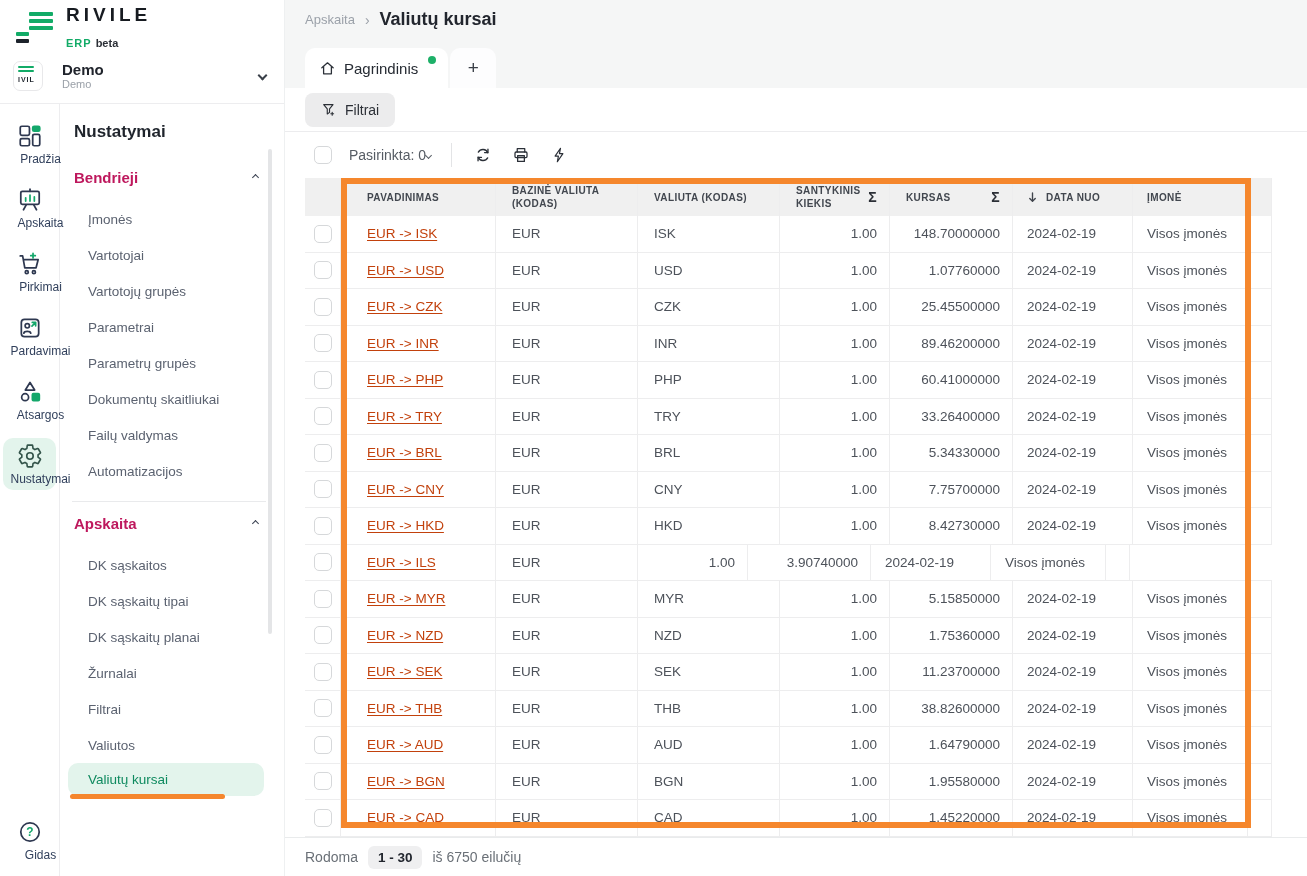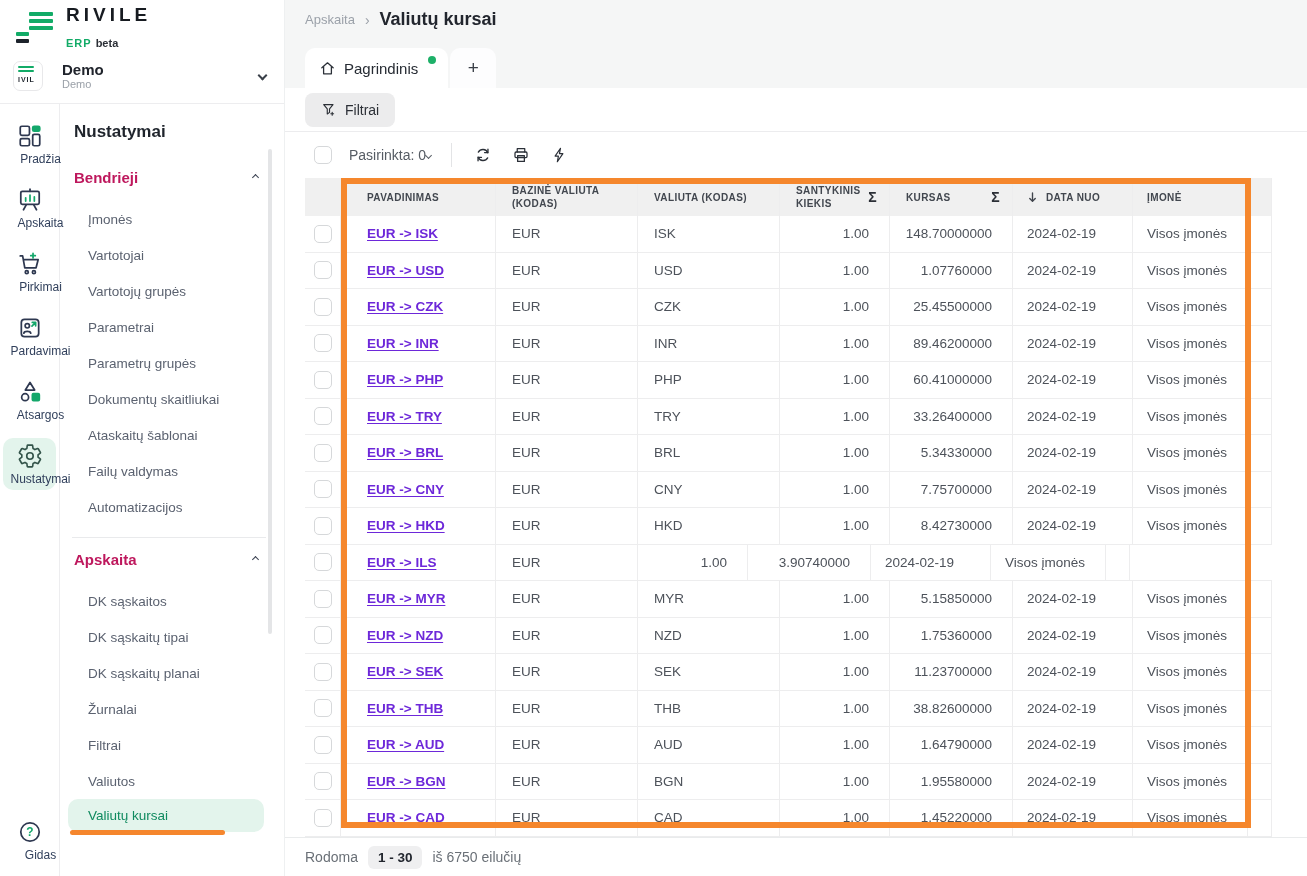--- a/index.html
+++ b/index.html
@@ -75,25 +75,25 @@
   .g-head { display:flex; background:#f0f0f0; height:38px; }
   .g-row { display:flex; height:36.5px; border-bottom:1px solid #ededee; background:#fff; }
   .g-cell { display:flex; align-items:center; padding:0 16px; border-right:1px solid #ededee; overflow:hidden; }
   .g-head .g-cell { font-size:10px; font-weight:700; letter-spacing:.4px; color:#42474f; line-height:1.3; }
   .c0{width:36px; padding:0; justify-content:center;}
   .c1{width:155px; padding-left:26px;}
   .c2{width:142px;} .c3{width:142px;}
   .c4{width:110px;} .c5{width:123px;}
   .c6{width:120px; padding-left:14px;} .c7{width:115px; padding-left:14px;}
   .c8{width:24px; padding:0;}
-  .num { justify-content:flex-end; padding-right:20px; }
+  .num { justify-content:flex-end; padding-right:12px; }
   .g-head .hd-between { justify-content:space-between; padding-right:12px; }
   .sigma { font-size:14px; font-weight:700; color:#2b2f36; }
   .sort-ic { margin-right:8px; display:flex; }
-  .row-link { color:#6d28d9; font-weight:700; text-decoration:underline; text-underline-offset:2px; cursor:pointer; }
+  .row-link { color:#c2410c; font-weight:400; text-decoration:underline; text-underline-offset:2px; cursor:pointer; }
   .orange-overlay { position:absolute; left:56px; top:90px; width:910px; height:650px; border:6px solid #f5872d; pointer-events:none; z-index:5; }
 
   .grid-footer { position:absolute; left:0; right:0; bottom:0; height:39px; border-top:1px solid #e9ebec; display:flex; align-items:center; gap:10px; padding-left:20px; font-size:14px; color:#6a7077; background:#fff; z-index:6; }
   .range-badge { background:#efeff0; border-radius:6px; padding:4px 10px; font-weight:700; color:#22262e; font-size:13.5px; }
 </style>
 </head>
 <body>
 
 <div class="app">
 
@@ -222,23 +222,20 @@
                 <span>Vartotojų grupės</span>
               </li>
               <li>
                 <span>Parametrai</span>
               </li>
               <li>
                 <span>Parametrų grupės</span>
               </li>
               <li>
                 <span>Dokumentų skaitliukai</span>
-              </li>
-              <li>
-                <span>Ataskaitų šablonai</span>
               </li>
               <li>
                 <span>Failų valdymas</span>
               </li>
               <li>
                 <span>Automatizacijos</span>
               </li>
             </ul>
             <div class="menu-divider"></div>
             <div class="menu-section-header">

